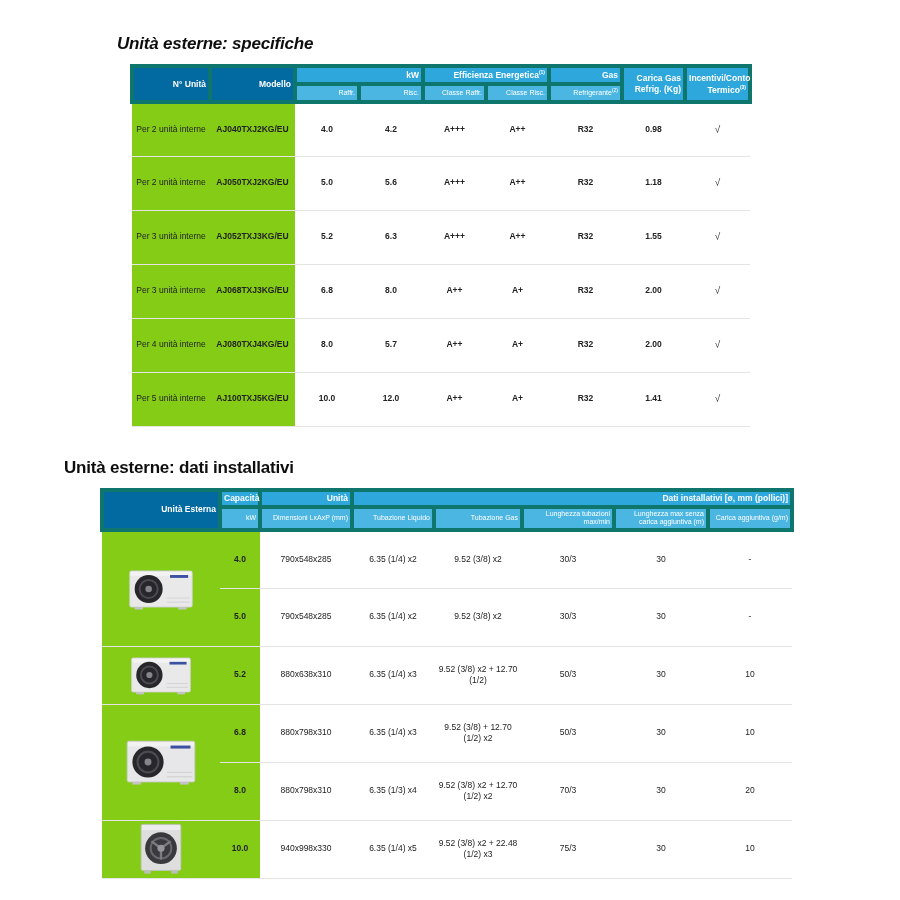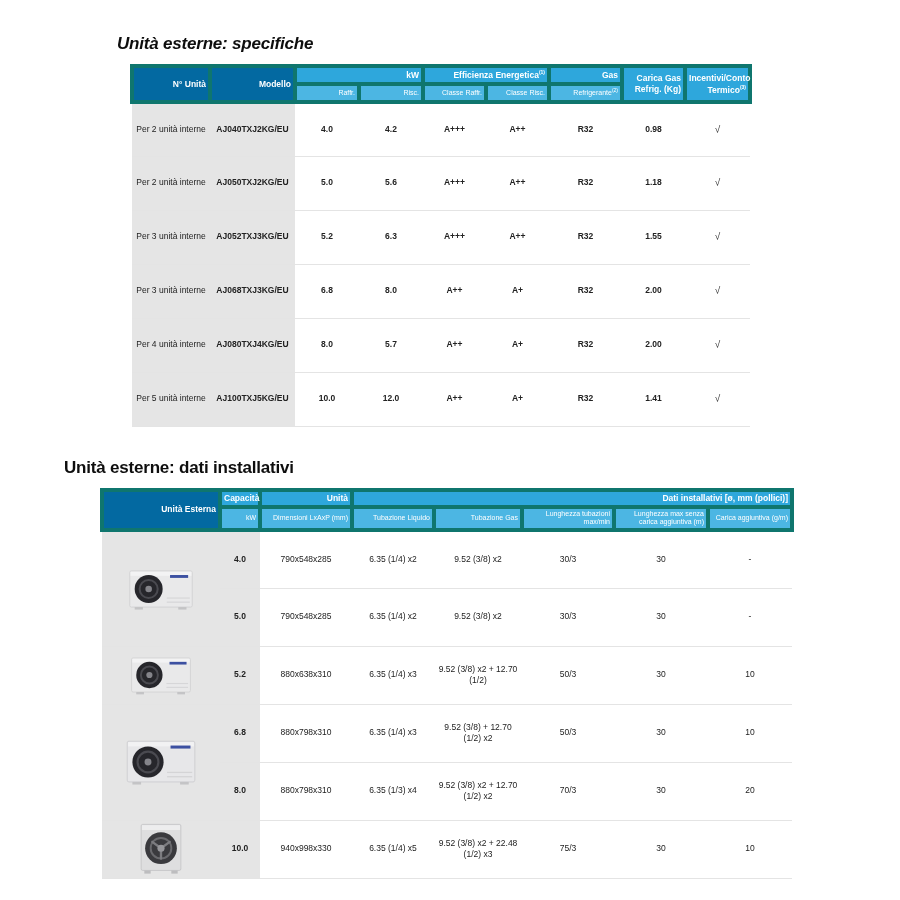--- a/index.html
+++ b/index.html
@@ -47,21 +47,21 @@
     vertical-align: middle;
     font-size: 8.5px;
     line-height: 1.35;
     border-bottom: 1px solid #e4e4e4;
     background: #ffffff;
     color: #222222;
   }
   .t1 tr.body { height: 54px; }
   .t2 tr.body { height: 58px; }
   .t1 th { height: 18px; }
-  td.gray { background: #e5e5e5; }
+  td.gray { background: #84cc16; }
   td.b { font-weight: bold; }
   td.check { font-size: 10px; color: #333; }
   td.imgcell { padding: 0; }
   .unit-illustration { display: block; margin: 0 auto; }
 </style>
 </head>
 <body>
 
 <h2 class="section-title s1-title">Unità esterne: specifiche</h2>
 

